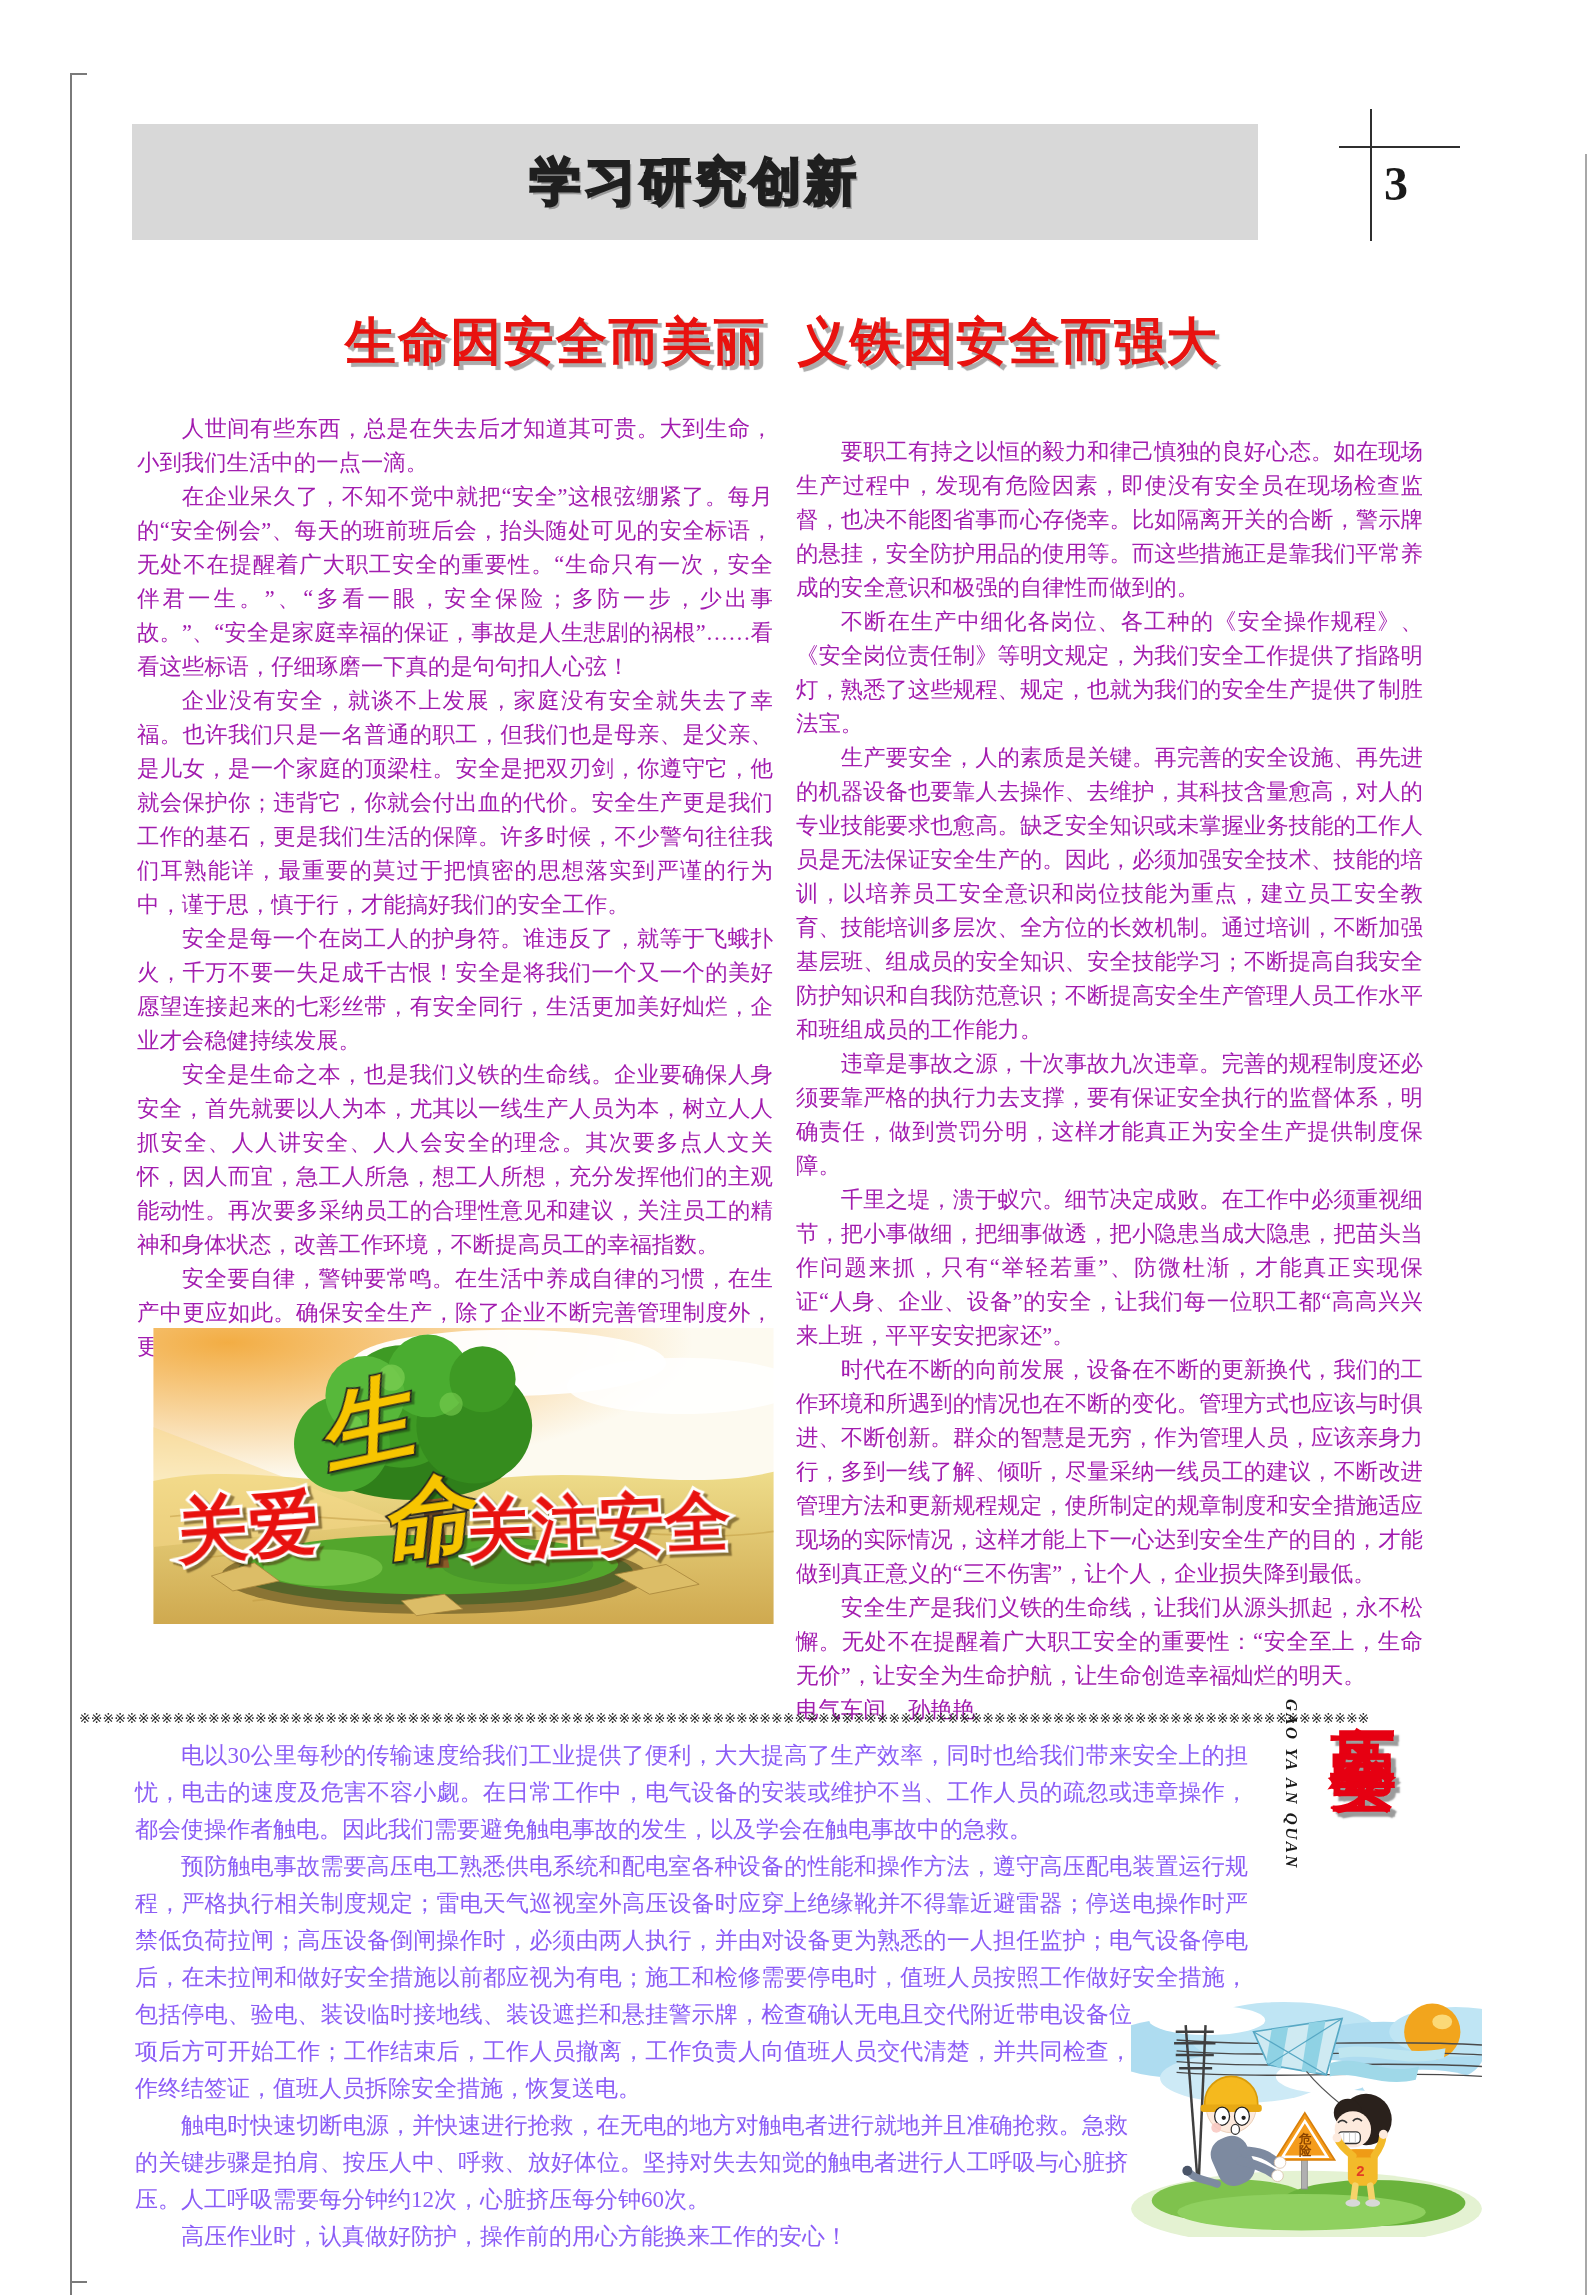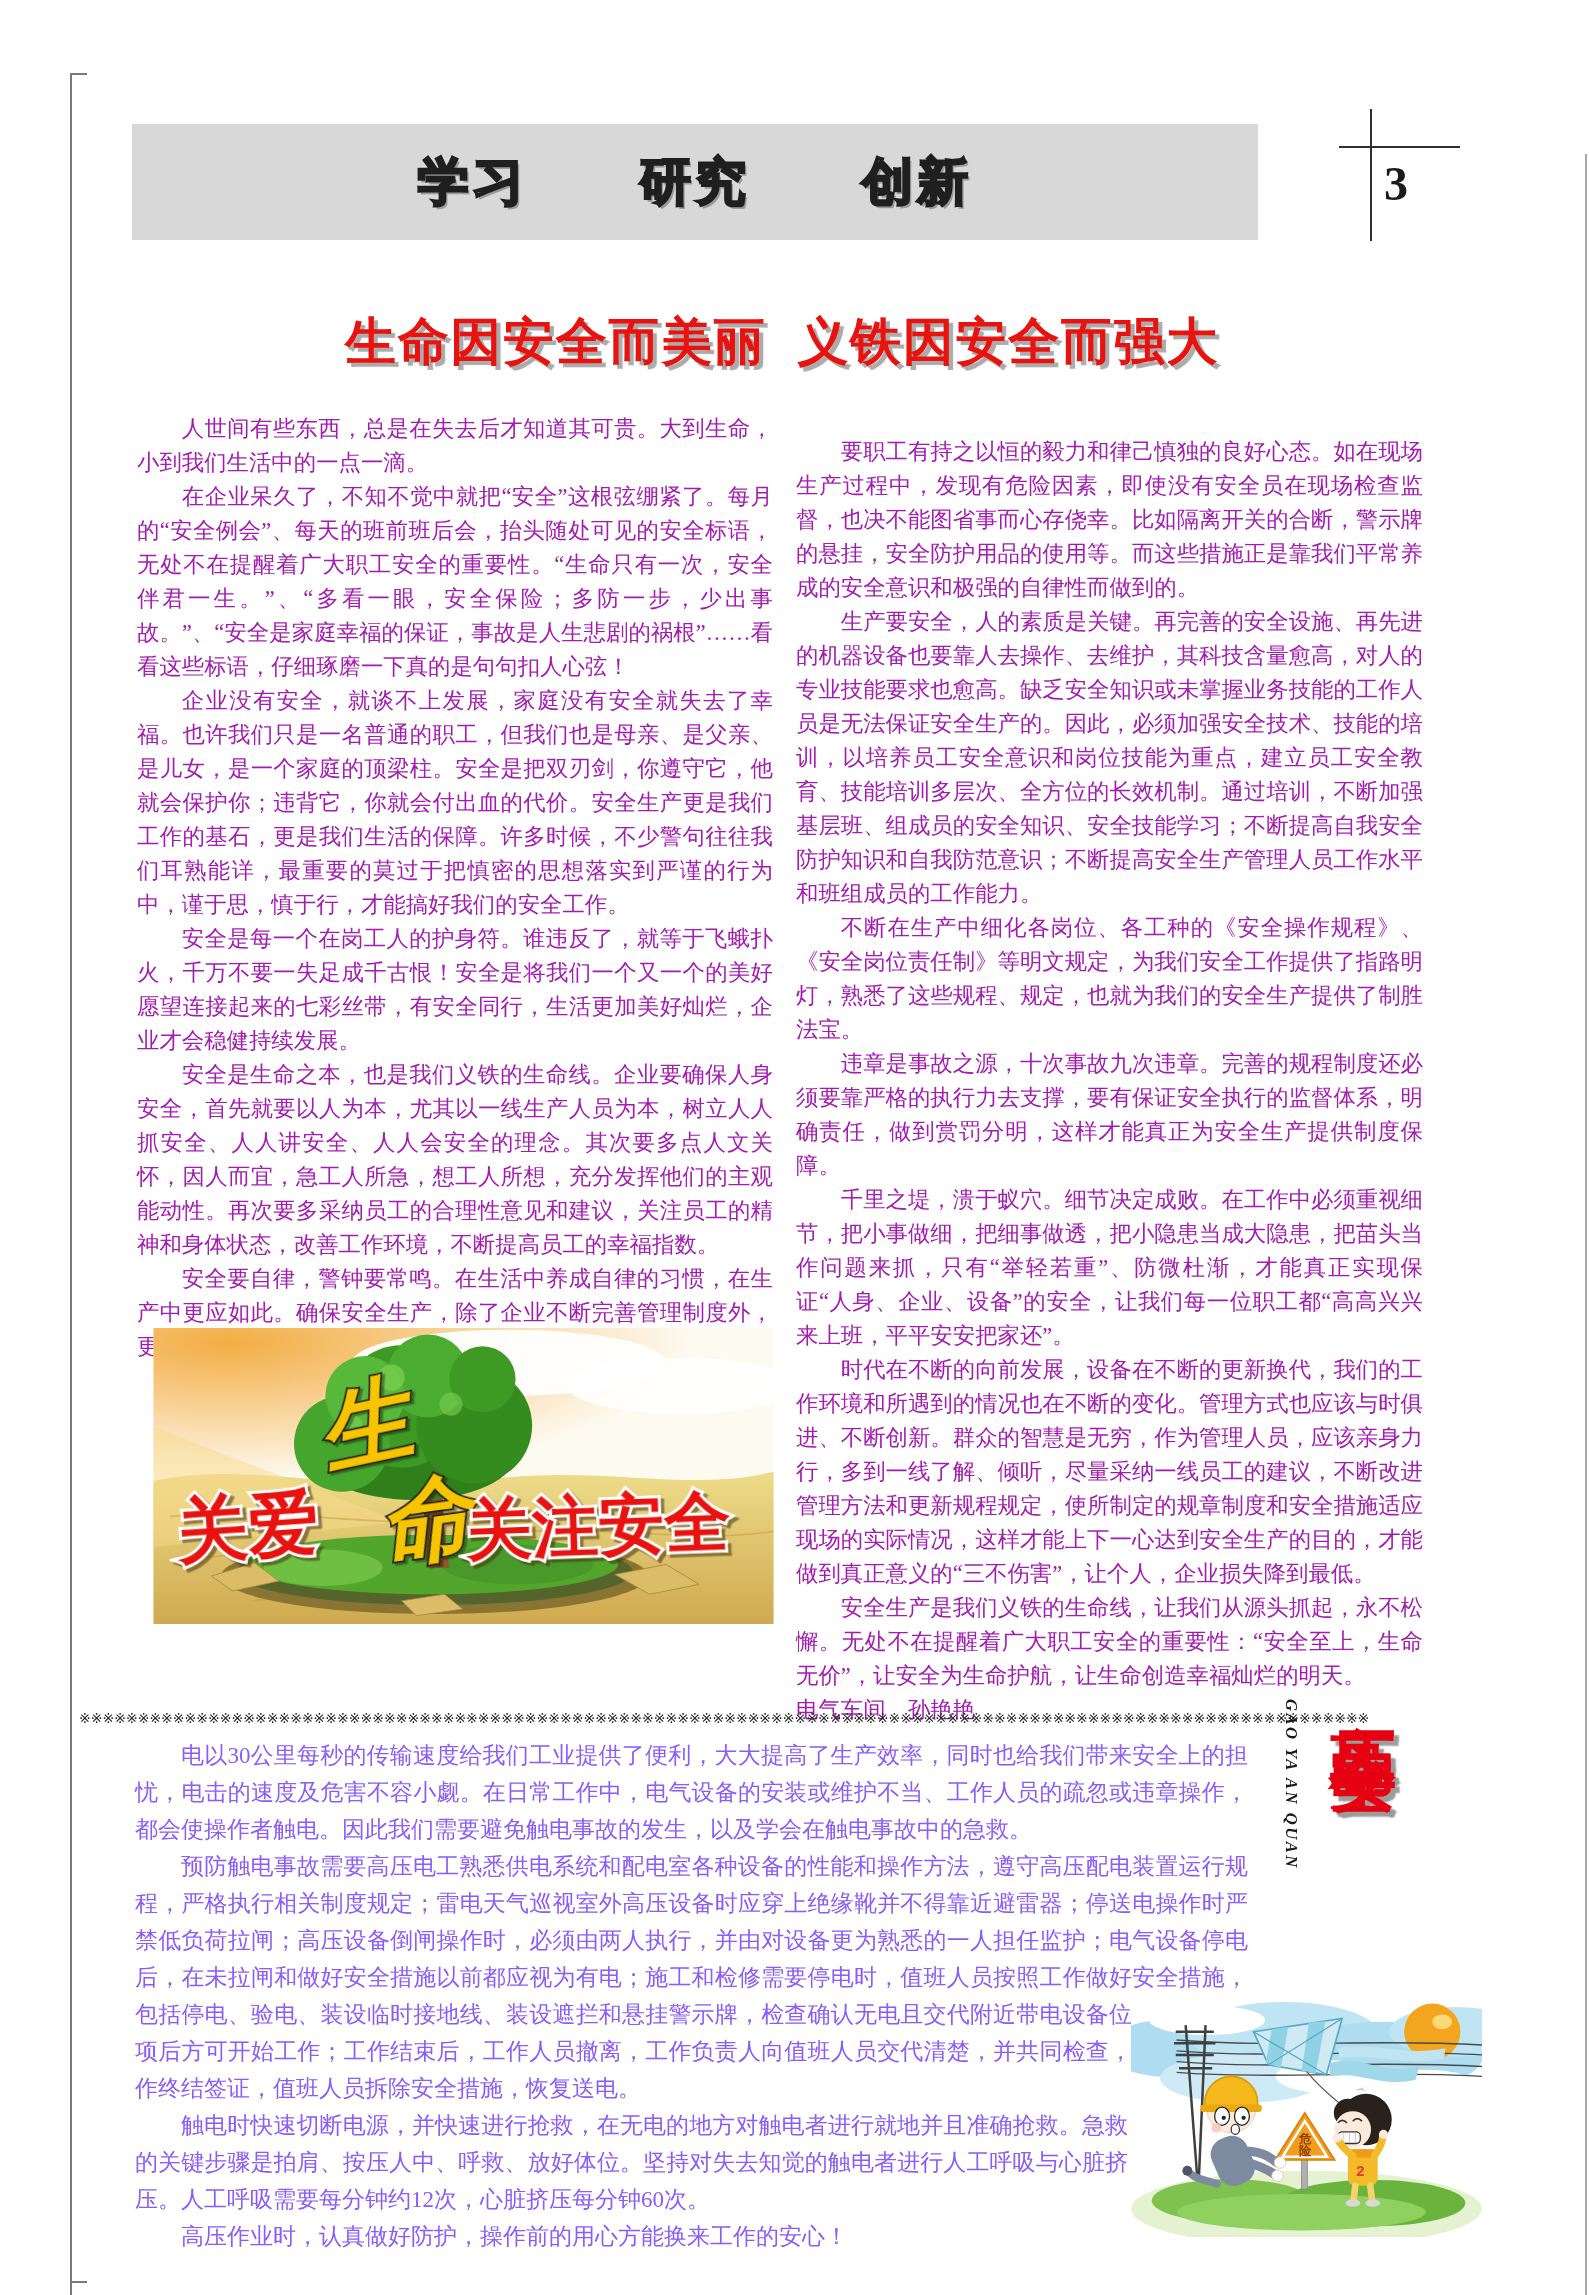--- a/index.html
+++ b/index.html
@@ -9,21 +9,21 @@
   .mark{position:absolute;}
   .mark-left{left:70px;top:73px;width:1.7px;height:2223px;background:#7a7a7a;}
   .mark-right{left:1585px;top:154px;width:1.7px;height:2142px;background:#a8a8a8;}
   .cross-h{left:1339px;top:146px;width:121px;height:1.7px;background:#2f2f2f;}
   .cross-v{left:1370px;top:109px;width:1.7px;height:132px;background:#2f2f2f;}
   .tick-tl{left:70px;top:73px;width:16.6px;height:1.7px;background:#7a7a7a;}
   .tick-bl{left:70px;top:2281px;width:16.6px;height:1.7px;background:#7a7a7a;}
   .page-number{position:absolute;left:1384px;top:156px;font-size:48px;font-weight:bold;color:#1a1a1a;}
   
   .banner{position:absolute;left:132px;top:124px;width:1126px;height:116px;background:#d8d8d8;
-          display:flex;align-items:center;justify-content:center;gap:112px;}
+          display:flex;align-items:center;justify-content:center;}
   .banner-word{font-family:"Liberation Sans","DejaVu Sans",sans-serif;font-weight:900;font-size:51px;
           color:#ffffff;-webkit-text-stroke:2.5px #1f1f1f;letter-spacing:4.1px;text-shadow:2.5px 3.3px 0 #9a9a9a;}
   
   .headline{position:absolute;left:132px;top:308px;width:1300px;margin:0;text-align:center;white-space:nowrap;
           font-family:"Liberation Sans","DejaVu Sans",sans-serif;font-weight:900;font-size:51px;
           color:#e8120f;letter-spacing:1.7px;word-spacing:15px;text-shadow:4.1px 4.1px 0.8px #ababab;}
   
   .col{position:absolute;top:412px;font-size:22.4px;line-height:34px;text-align:justify;color:#a21caf;}
   .col p{margin:0;text-indent:2em;}
   .col-left{left:137px;width:636px;}
@@ -76,22 +76,22 @@
     <p>人世间有些东西，总是在失去后才知道其可贵。大到生命，小到我们生活中的一点一滴。</p>
     <p>在企业呆久了，不知不觉中就把“安全”这根弦绷紧了。每月的“安全例会”、每天的班前班后会，抬头随处可见的安全标语，无处不在提醒着广大职工安全的重要性。“生命只有一次，安全伴君一生。”、“多看一眼，安全保险；多防一步，少出事故。”、“安全是家庭幸福的保证，事故是人生悲剧的祸根”……看看这些标语，仔细琢磨一下真的是句句扣人心弦！</p>
     <p>企业没有安全，就谈不上发展，家庭没有安全就失去了幸福。也许我们只是一名普通的职工，但我们也是母亲、是父亲、是儿女，是一个家庭的顶梁柱。安全是把双刃剑，你遵守它，他就会保护你；违背它，你就会付出血的代价。安全生产更是我们工作的基石，更是我们生活的保障。许多时候，不少警句往往我们耳熟能详，最重要的莫过于把慎密的思想落实到严谨的行为中，谨于思，慎于行，才能搞好我们的安全工作。</p>
     <p>安全是每一个在岗工人的护身符。谁违反了，就等于飞蛾扑火，千万不要一失足成千古恨！安全是将我们一个又一个的美好愿望连接起来的七彩丝带，有安全同行，生活更加美好灿烂，企业才会稳健持续发展。</p>
     <p>安全是生命之本，也是我们义铁的生命线。企业要确保人身安全，首先就要以人为本，尤其以一线生产人员为本，树立人人抓安全、人人讲安全、人人会安全的理念。其次要多点人文关怀，因人而宜，急工人所急，想工人所想，充分发挥他们的主观能动性。再次要多采纳员工的合理性意见和建议，关注员工的精神和身体状态，改善工作环境，不断提高员工的幸福指数。</p>
     <p>安全要自律，警钟要常鸣。在生活中养成自律的习惯，在生产中更应如此。确保安全生产，除了企业不断完善管理制度外，更需</p>
   </div>
 
   <div class="col col-right">
     <p>要职工有持之以恒的毅力和律己慎独的良好心态。如在现场生产过程中，发现有危险因素，即使没有安全员在现场检查监督，也决不能图省事而心存侥幸。比如隔离开关的合断，警示牌的悬挂，安全防护用品的使用等。而这些措施正是靠我们平常养成的安全意识和极强的自律性而做到的。</p>
+    <p>不断在生产中细化各岗位、各工种的《安全操作规程》、《安全岗位责任制》等明文规定，为我们安全工作提供了指路明灯，熟悉了这些规程、规定，也就为我们的安全生产提供了制胜法宝。</p>
     <p>生产要安全，人的素质是关键。再完善的安全设施、再先进的机器设备也要靠人去操作、去维护，其科技含量愈高，对人的专业技能要求也愈高。缺乏安全知识或未掌握业务技能的工作人员是无法保证安全生产的。因此，必须加强安全技术、技能的培训，以培养员工安全意识和岗位技能为重点，建立员工安全教育、技能培训多层次、全方位的长效机制。通过培训，不断加强基层班、组成员的安全知识、安全技能学习；不断提高自我安全防护知识和自我防范意识；不断提高安全生产管理人员工作水平和班组成员的工作能力。</p>
-    <p>不断在生产中细化各岗位、各工种的《安全操作规程》、《安全岗位责任制》等明文规定，为我们安全工作提供了指路明灯，熟悉了这些规程、规定，也就为我们的安全生产提供了制胜法宝。</p>
     <p>违章是事故之源，十次事故九次违章。完善的规程制度还必须要靠严格的执行力去支撑，要有保证安全执行的监督体系，明确责任，做到赏罚分明，这样才能真正为安全生产提供制度保障。</p>
     <p>千里之堤，溃于蚁穴。细节决定成败。在工作中必须重视细节，把小事做细，把细事做透，把小隐患当成大隐患，把苗头当作问题来抓，只有“举轻若重”、防微杜渐，才能真正实现保证“人身、企业、设备”的安全，让我们每一位职工都“高高兴兴来上班，平平安安把家还”。</p>
     <p>时代在不断的向前发展，设备在不断的更新换代，我们的工作环境和所遇到的情况也在不断的变化。管理方式也应该与时俱进、不断创新。群众的智慧是无穷，作为管理人员，应该亲身力行，多到一线了解、倾听，尽量采纳一线员工的建议，不断改进管理方法和更新规程规定，使所制定的规章制度和安全措施适应现场的实际情况，这样才能上下一心达到安全生产的目的，才能做到真正意义的“三不伤害”，让个人，企业损失降到最低。</p>
     <p>安全生产是我们义铁的生命线，让我们从源头抓起，永不松懈。无处不在提醒着广大职工安全的重要性：“安全至上，生命无价”，让安全为生命护航，让生命创造幸福灿烂的明天。</p>
     <p class="byline">电气车间　孙艳艳</p>
   </div>
 
   <svg class="poster" viewBox="0 0 750 358">
     <defs>
       <linearGradient id="sand" x1="0" y1="0" x2="0" y2="1">

